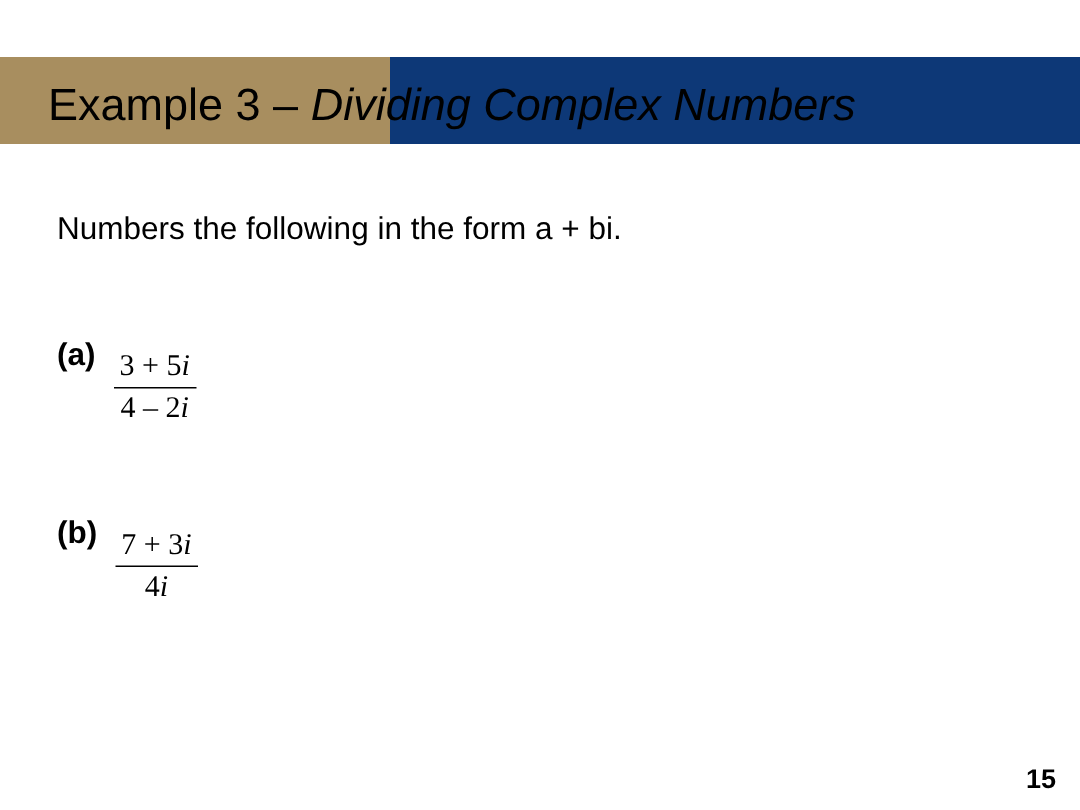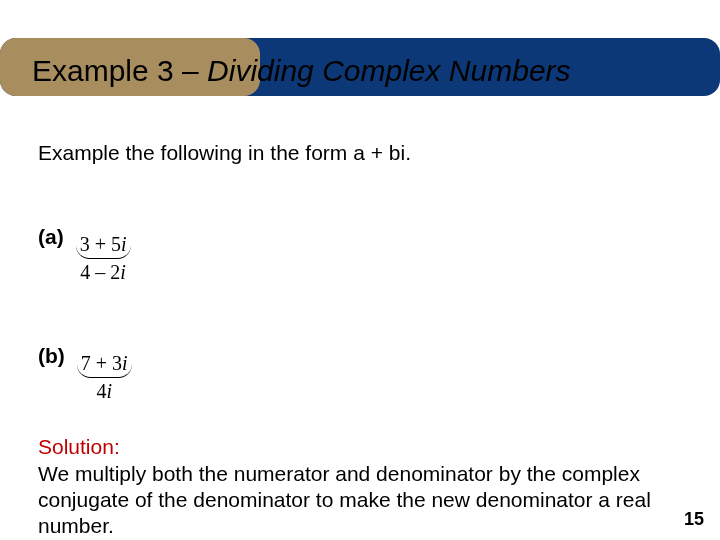--- a/index.html
+++ b/index.html
@@ -1,15 +1,15 @@
 <!DOCTYPE html>
 <html><head>
 <meta charset="utf-8">
 <style>
-  * { margin: 0; padding: 0; box-sizing: border-box; border-radius: 16px; }
+  * { margin: 0; padding: 0; box-sizing: border-box; }
   html, body { width: 720px; height: 540px; font-family: Arial, Helvetica, sans-serif; background: #fff; color: #000; }
   .slide { width: 720px; height: 540px; position: relative; }
   .header { position: relative; height: 72px; }
   .bar-navy { position: absolute; left: 0; top: 38px; width: 720px; height: 58px; background: #0d3877; }
   .bar-gold { position: absolute; left: 0; top: 38px; width: 260px; height: 58px; background: #a88e5f; }
   .title { position: absolute; left: 32px; top: 54px; font-size: 30px; color: #000; white-space: nowrap; }
   .title .ital { font-style: italic; }
   .body { position: absolute; left: 38px; top: 140px; right: 38px; font-size: 21px; line-height: 1.25; color: #000; }
   .instr .ital { }
   .row { display: flex; align-items: center; margin-top: 22px; }
@@ -31,41 +31,37 @@
     <div class="bar-navy"></div>
     <div class="bar-gold"></div>
     <div class="title">
       <span>Example 3 – </span><span class="ital">Dividing Complex Numbers</span>
     </div>
   </div>
 
   <div class="body">
 
     <div class="instr">
-      <span>Example the following in the form </span><span class="ital">a + bi</span><span>.</span>
+      <span>Numbers the following in the form </span><span class="ital">a + bi</span><span>.</span>
     </div>
 
     <div class="row">
       <span class="plabel">(a)</span>
       <span class="frac">
         <span class="num"><span>3 + 5</span><span class="i">i</span></span>
         <span class="den"><span>4 – 2</span><span class="i">i</span></span>
       </span>
     </div>
 
     <div class="row">
       <span class="plabel">(b)</span>
       <span class="frac">
         <span class="num"><span>7 + 3</span><span class="i">i</span></span>
         <span class="den"><span>4</span><span class="i">i</span></span>
       </span>
     </div>
 
-    <div class="soln">
-      <div class="soln-h">Solution:</div>
-      <div>We multiply both the numerator and denominator by the complex conjugate of the denominator to make the new denominator a real number.</div>
-    </div>
 
   </div>
 
   <div class="pagenum">15</div>
 
 </div>
 
 </body></html>

